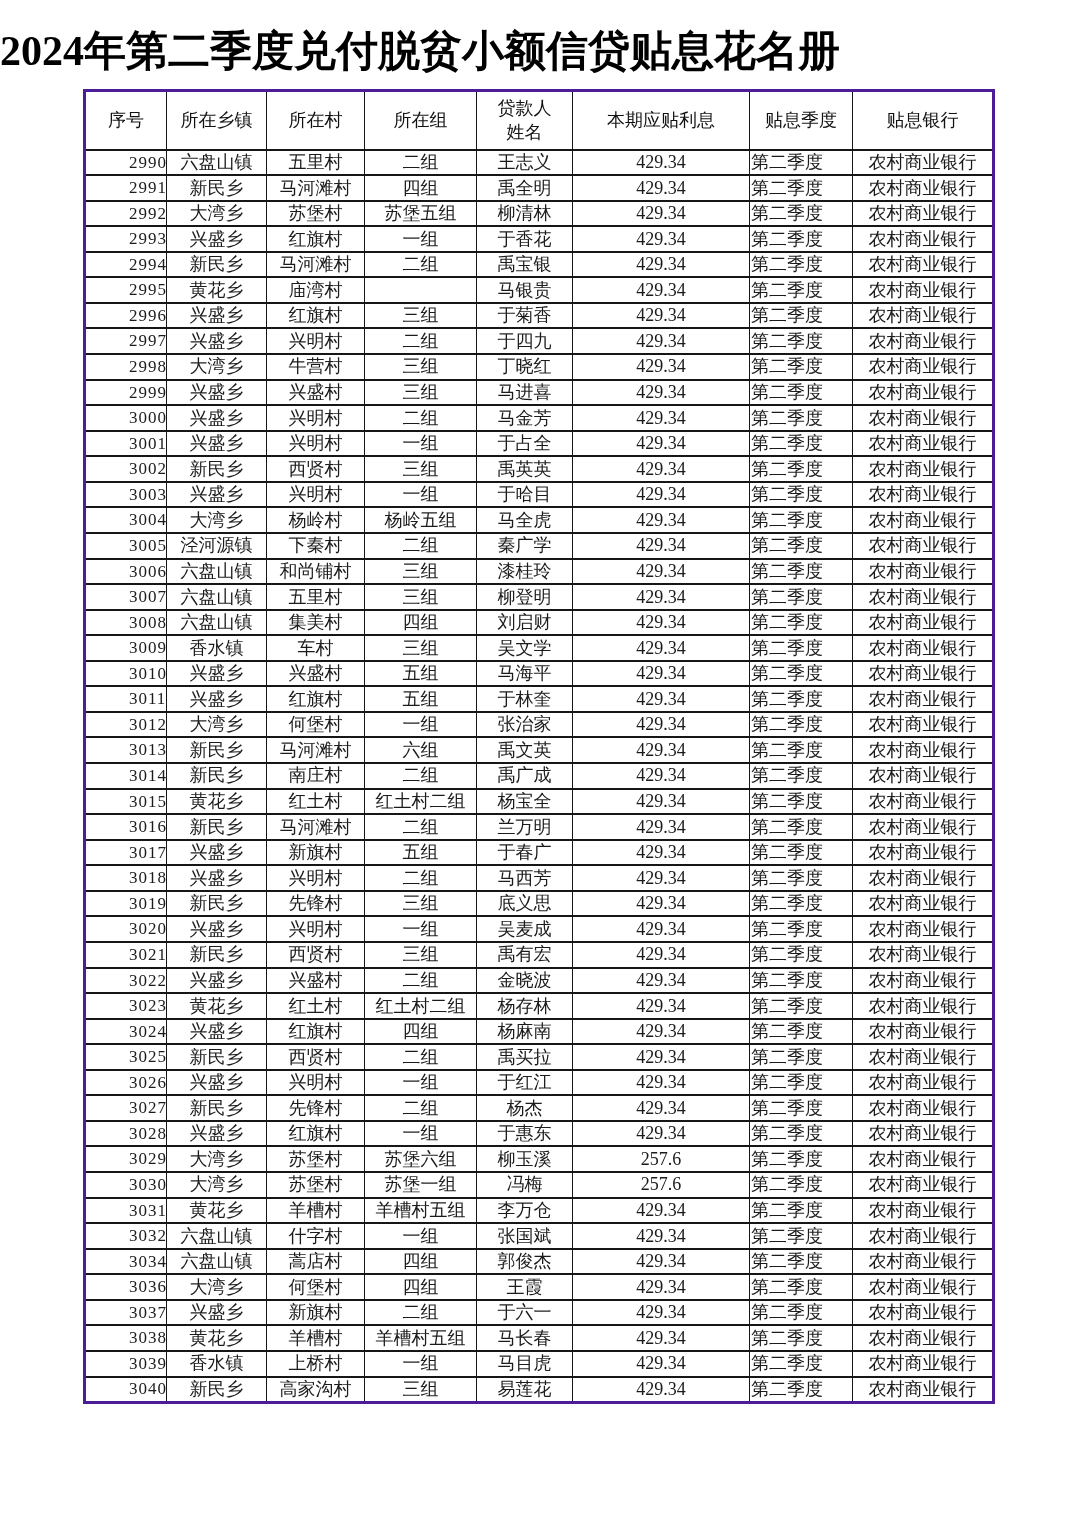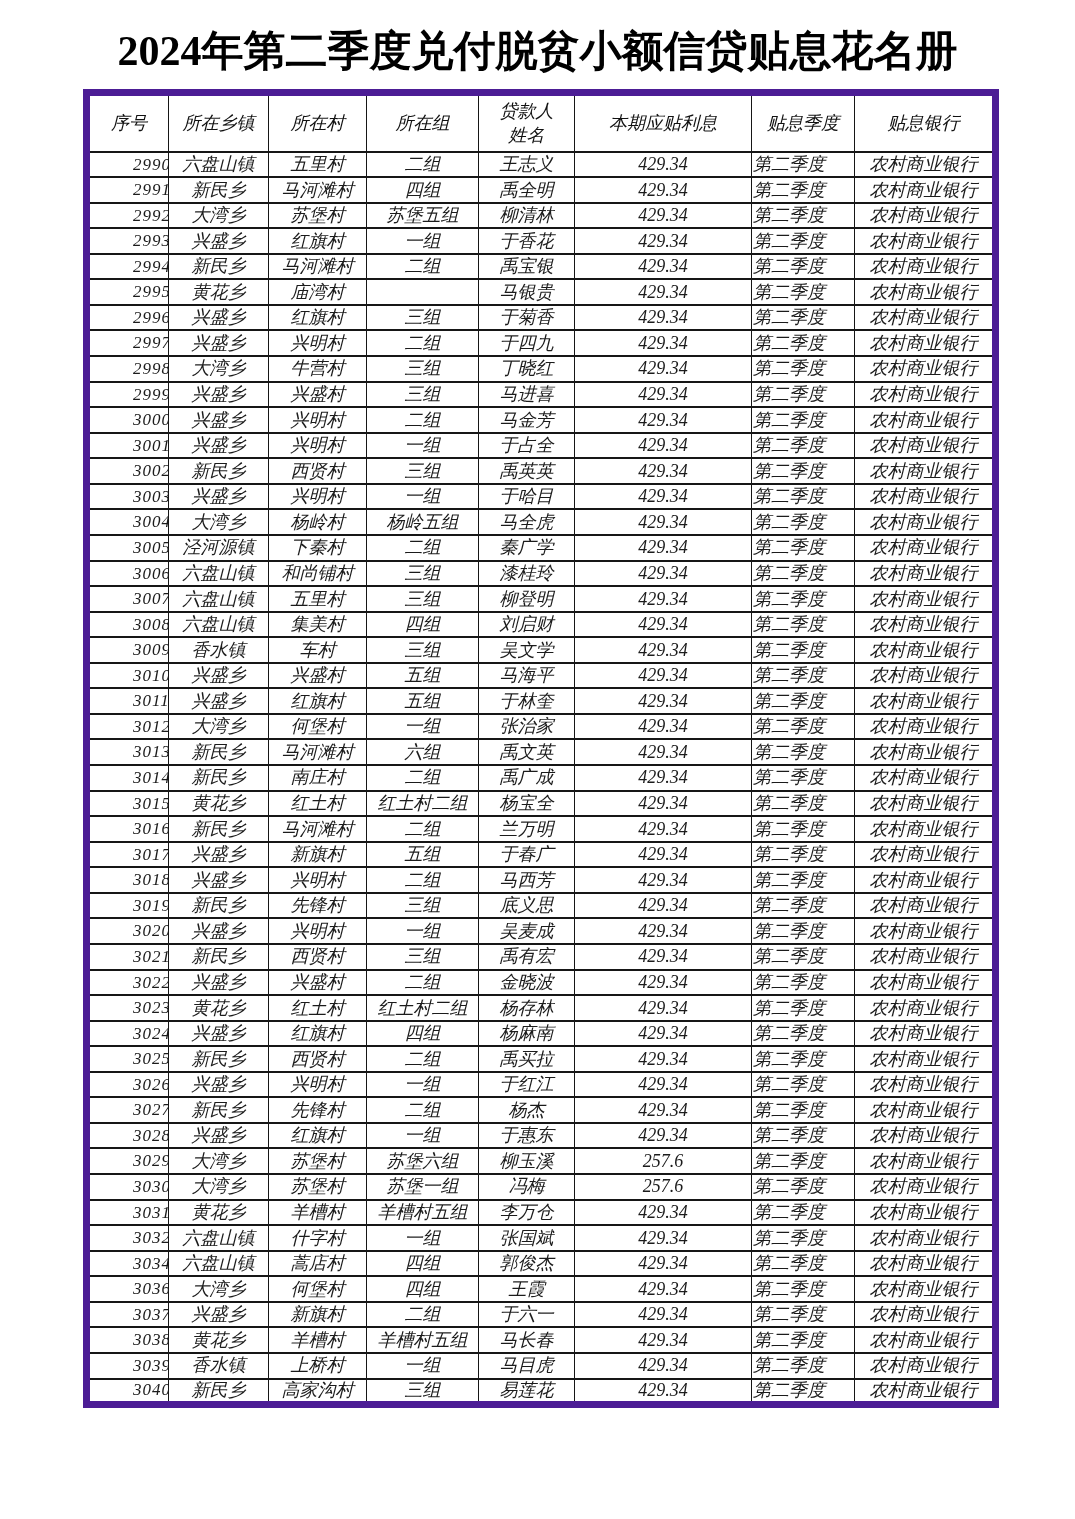--- a/index.html
+++ b/index.html
@@ -15,35 +15,34 @@
   .page {
     width: 1075px;
     height: 1519px;
     background: #ffffff;
     font-family: "Liberation Serif", "DejaVu Serif", serif;
     color: #1a1a1a;
   }
   .doc-title {
     margin: 0;
     padding-top: 25px;
-    text-align: center;
+    text-align: left;
     font-size: 42px;
     line-height: 53px;
     font-weight: bold;
     color: #000000;
     letter-spacing: 0px;
     white-space: nowrap;
   }
   table.roster {
     margin: 11px 0 0 83px;
     width: 909px;
     border-collapse: collapse;
     table-layout: fixed;
-    border: 7px solid #4c1d95;
-    font-style: italic;
+    border: 3px solid #4c1d95;
   }
   .roster th, .roster td {
     border: 2px solid #161616;
     border-left-width: 1px;
     border-right-width: 1px;
     padding: 0;
     text-align: center;
     vertical-align: middle;
     font-size: 18px;
     line-height: 1.15;

